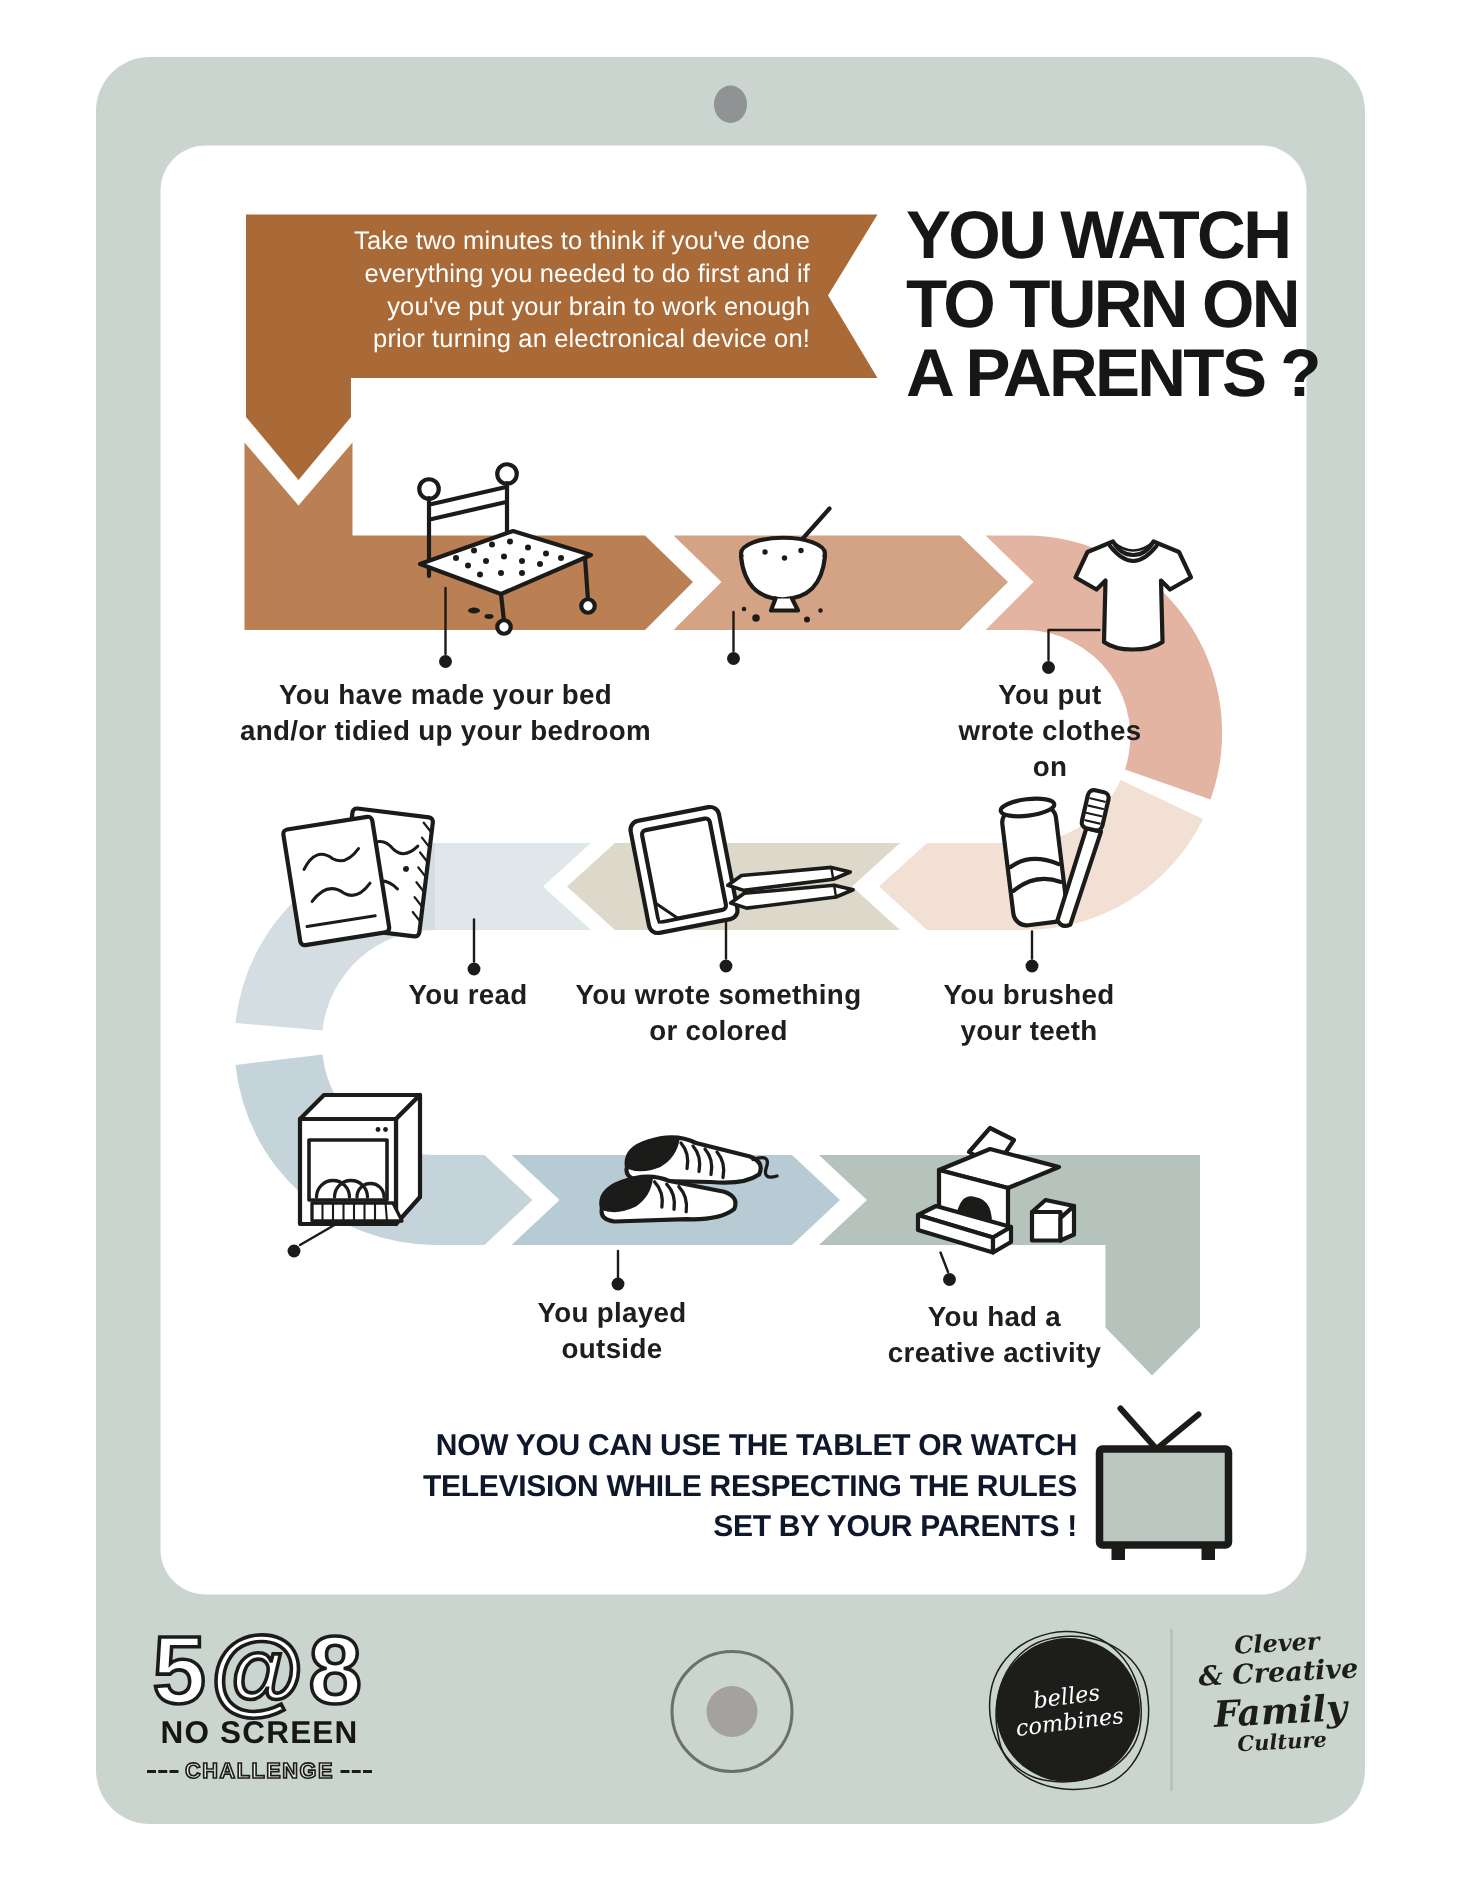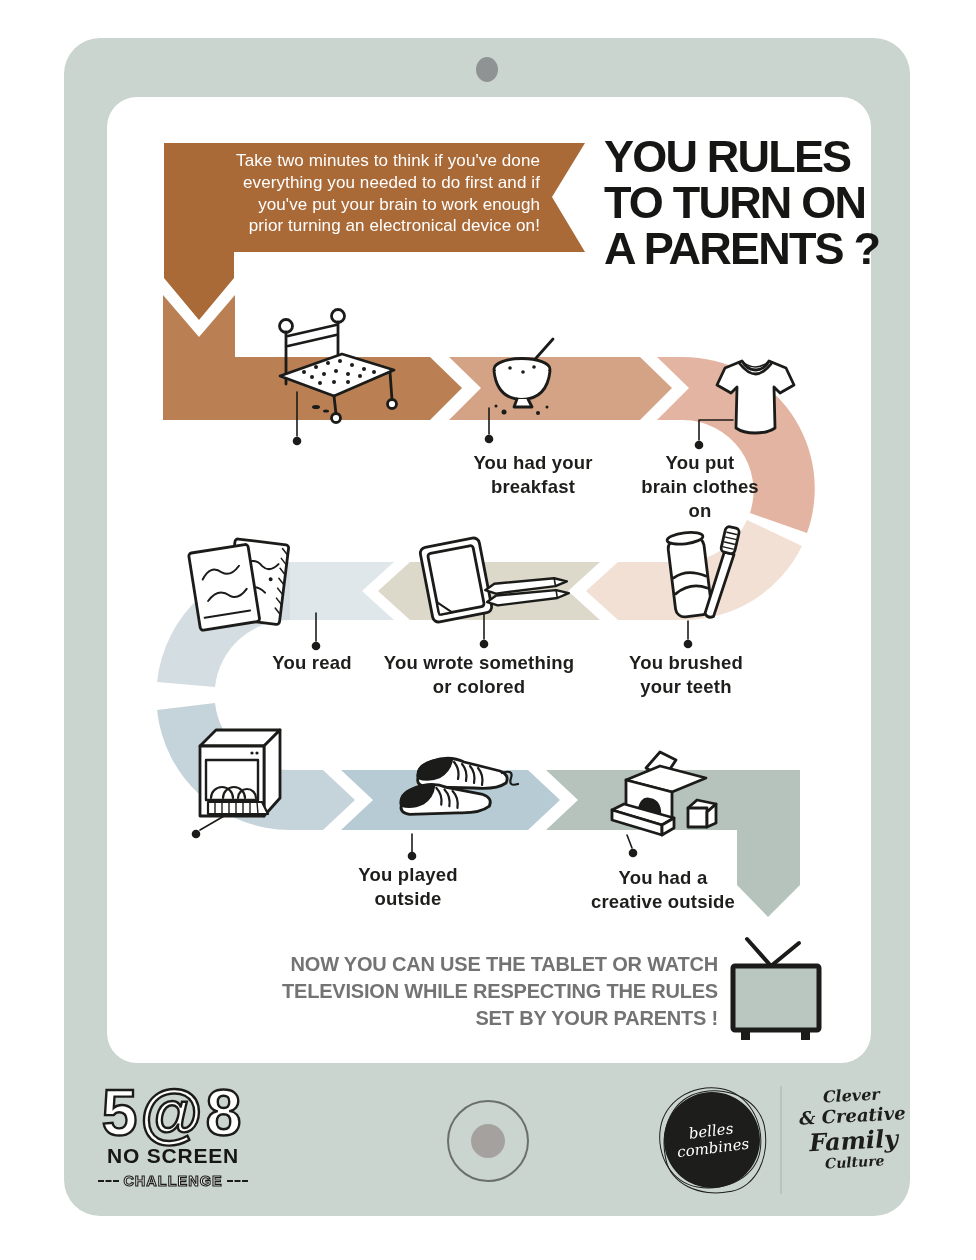--- a/index.html
+++ b/index.html
@@ -26,21 +26,21 @@
     color:#ffffff;font-size:17px;font-weight:400;line-height:21.8px;letter-spacing:.1px;}
   .title{position:absolute;left:604px;top:134px;color:#161614;font-size:45px;font-weight:700;
     line-height:46px;letter-spacing:-1.8px;}
   .title span{display:block;}
   .step-label{position:absolute;transform:translateX(-50%);text-align:center;
     color:#1e1e1c;font-size:18.5px;font-weight:700;line-height:24px;letter-spacing:.2px;}
   .lbl-0{left:297px;top:451px;} .lbl-1{left:533px;top:451px;} .lbl-2{left:700px;top:451px;}
   .lbl-3{left:686px;top:651px;} .lbl-4{left:479px;top:651px;} .lbl-5{left:312px;top:651px;}
   .lbl-6{left:210px;top:843px;} .lbl-7{left:408px;top:863px;} .lbl-8{left:663px;top:866px;}
   .footer-text{position:absolute;left:280px;top:951px;width:438px;text-align:right;
-    color:#737373;font-size:20px;font-weight:700;line-height:27px;letter-spacing:-.2px;}
+    color:#0f172a;font-size:20px;font-weight:700;line-height:27px;letter-spacing:-.2px;}
 
   
   .logo{position:absolute;left:98px;top:1084px;width:150px;text-align:center;color:#161614;}
   .logo-number{font-size:64px;font-weight:700;line-height:58px;letter-spacing:3px;
     color:#ffffff;-webkit-text-stroke:2.4px #1b1b19;}
   .logo-name{font-size:21px;font-weight:700;letter-spacing:.8px;margin-top:2px;}
   .logo-sub-row{display:flex;align-items:center;justify-content:center;margin-top:5px;}
   .dash{width:26px;border-top:2px dashed #1b1b19;}
   .logo-sub{font-size:14.5px;font-weight:700;letter-spacing:1px;margin:0 4px;
     color:#eef1ef;-webkit-text-stroke:1.1px #1b1b19;}
@@ -267,39 +267,39 @@
       </g>
     </g>
   </svg>
 
   <div class="banner-text pre">Take two minutes to think if you've done
 everything you needed to do first and if
 you've put your brain to work enough
 prior turning an electronical device on!</div>
 
   <div class="title">
-    <span>YOU RULES</span>
+    <span>YOU WATCH</span>
     <span>TO TURN ON</span>
     <span>A PARENTS ?</span>
   </div>
 
-  <div class="step-label pre lbl-1">You had your
-breakfast</div>
+  <div class="step-label pre lbl-0">You have made your bed
+and/or tidied up your bedroom</div>
   <div class="step-label pre lbl-2">You put
-brain clothes
+wrote clothes
 on</div>
   <div class="step-label pre lbl-3">You brushed
 your teeth</div>
   <div class="step-label pre lbl-4">You wrote something
 or colored</div>
   <div class="step-label pre lbl-5">You read</div>
   <div class="step-label pre lbl-7">You played
 outside</div>
   <div class="step-label pre lbl-8">You had a
-creative outside</div>
+creative activity</div>
 
   <div class="footer-text pre">NOW YOU CAN USE THE TABLET OR WATCH
 TELEVISION WHILE RESPECTING THE RULES
 SET BY YOUR PARENTS !</div>
 
   <div class="logo">
     <div class="logo-number">5@8</div>
     <div class="logo-name">NO SCREEN</div>
     <div class="logo-sub-row">
       <div class="dash"></div>

